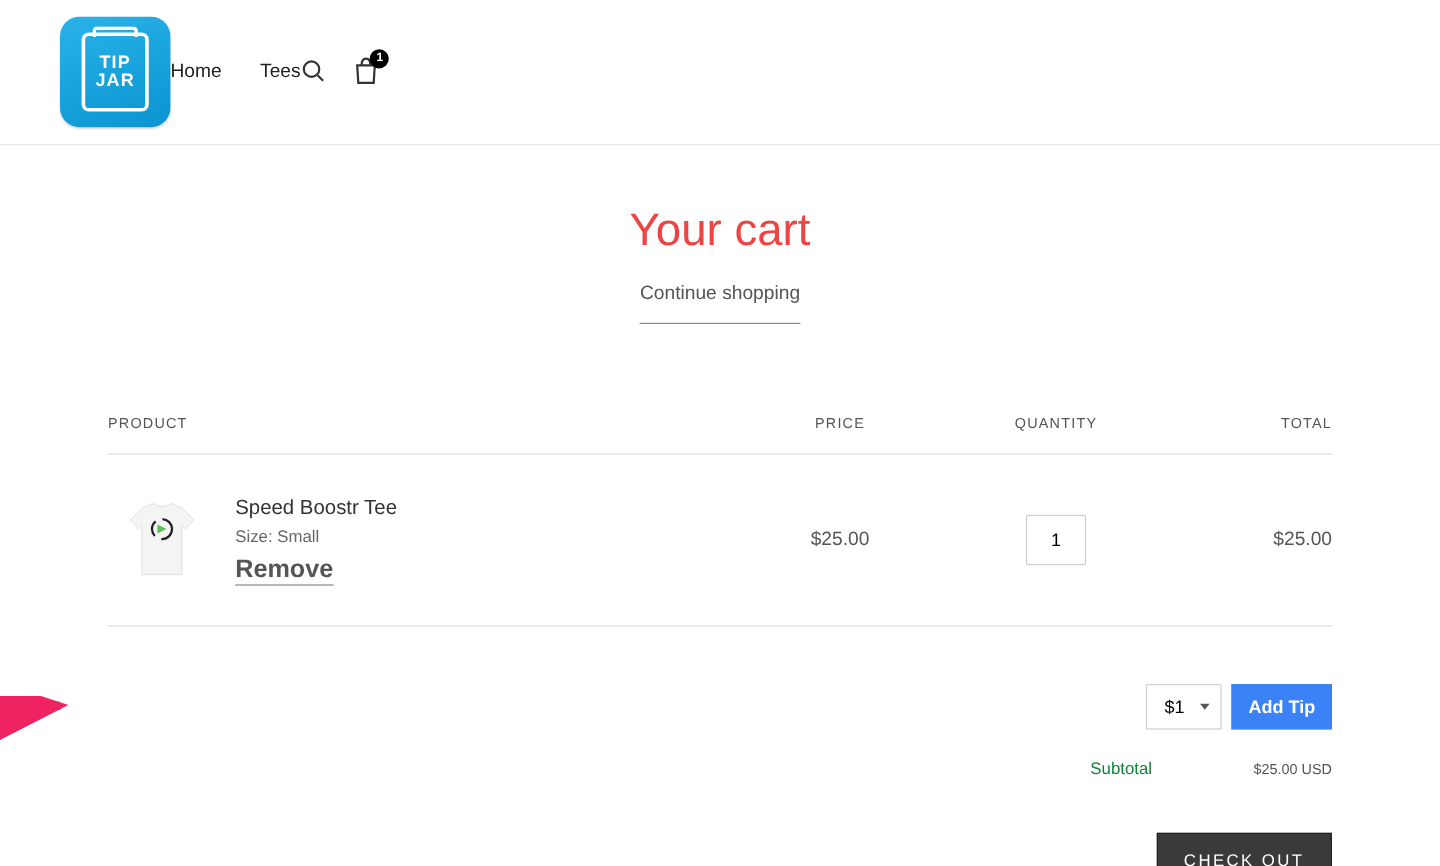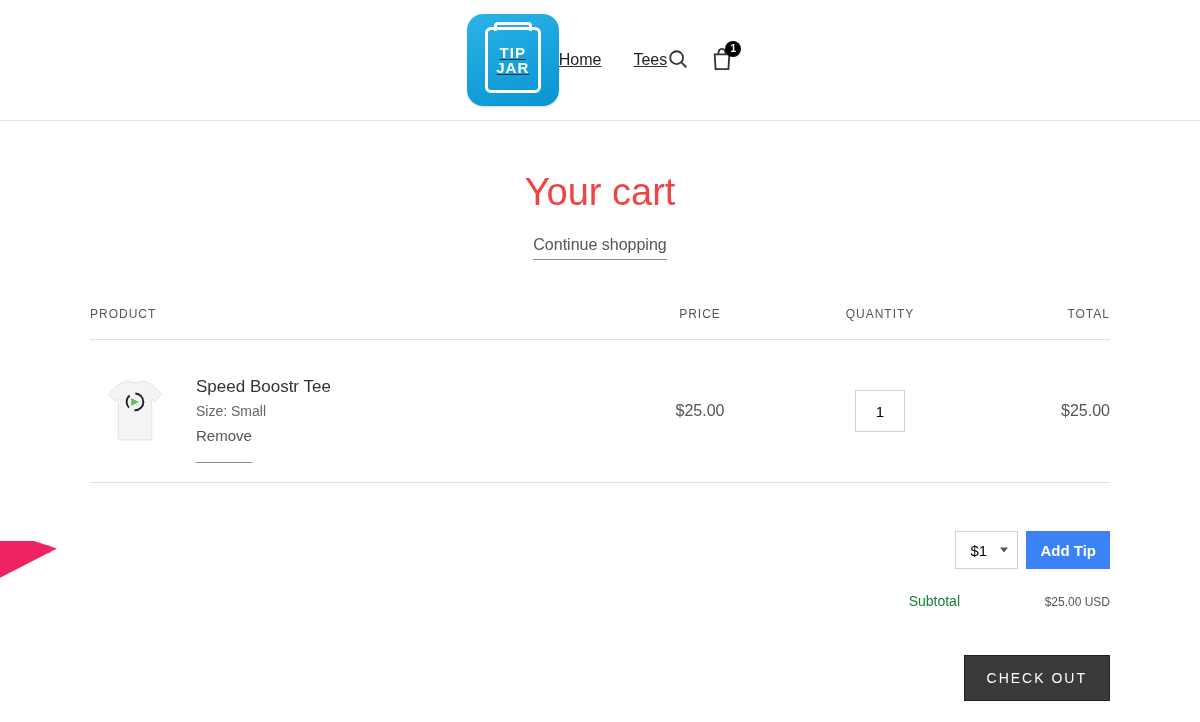--- a/index.html
+++ b/index.html
@@ -5,24 +5,23 @@
     * { box-sizing: border-box; margin: 0; padding: 0; }
     body {
       font-family: -apple-system, BlinkMacSystemFont, "Helvetica Neue", Arial, sans-serif;
       color: #333;
       background: #fff;
       width: 1200px;
     }
     .header {
       display: flex;
       align-items: center;
-      justify-content: center;
+      justify-content: flex-start;
       padding: 14px 50px;
       border-bottom: 1px solid #e6e6e6;
-      text-decoration: underline;
     }
     .logo {
       width: 92px; height: 92px;
       background: linear-gradient(160deg, #29b3e8 0%, #0a94d1 100%);
       border-radius: 16px;
       display: flex; align-items: center; justify-content: center;
       box-shadow: 0 1px 2px rgba(0,0,0,0.15);
     }
     .logo-inner {
       width: 56px; height: 66px;
@@ -42,41 +41,41 @@
     .badge {
       position: absolute; top: -6px; right: -8px;
       background: #000; color: #fff; font-size: 10px;
       width: 16px; height: 16px; border-radius: 50%;
       display: flex; align-items: center; justify-content: center; font-weight:600;
     }
     
     .main { padding: 50px 90px 30px; }
     .page-title { text-align: center; font-size: 38px; font-weight: 400; color: #ef4444; }
     .continue { text-align: center; margin-top: 22px; }
-    .continue a { color: #555; font-size: 16px; text-decoration: none; border-bottom: 1px solid #888; padding-bottom: 6px; }
-    
-    .cart-table { margin-top: 53px; }
+    .continue a { color: #555; font-size: 16px; text-decoration: none; border-bottom: 1px solid #888; padding-bottom: 16px; }
+    
+    .cart-table { margin-top: 92px; }
     .cart-head { display:flex; font-size: 12px; letter-spacing: 1px; color: #555; padding-bottom: 18px; }
     .col-product { flex: 1; }
     .col-price { width: 140px; text-align: center; }
     .col-qty { width: 220px; text-align: center; }
     .col-total { width: 120px; text-align: right; }
     
     .cart-row { display:flex; align-items: center; border-top: 1px solid #e2e2e2; border-bottom: 1px solid #e2e2e2; padding: 26px 0; }
     .product-cell { flex:1; display:flex; align-items:center; gap: 16px; }
     .thumb {
       width: 90px; height: 90px; background: #fff; position: relative;
       display:flex; align-items:center; justify-content:center;
     }
     .tshirt {
       width: 76px; height: 76px; position: relative;
     }
     .product-meta .name { font-size: 17px; color: #333; margin-bottom: 6px; }
     .product-meta .variant { font-size: 14px; color: #666; margin-bottom: 8px; }
-    .product-meta .remove { font-size: 15px; color: #555; text-decoration: none; border-bottom: 1px solid #888; padding-bottom: 18px; }
+    .product-meta .remove { font-size: 21px; color: #555; text-decoration: none; border-bottom: 1px solid #888; padding-bottom: 1px; font-weight: bold; }
     .price-cell { width:140px; text-align:center; font-size: 16px; color: #555; }
     .qty-cell { width:220px; text-align:center; }
     .qty-input { width: 50px; height: 42px; text-align: center; font-size: 15px; border: 1px solid #d0d0d0; }
     .total-cell { width:120px; text-align:right; font-size: 16px; color: #555; }
     
     .tip-area { margin-top: 48px; display:flex; justify-content: flex-end; align-items:center; gap: 8px; position: relative; }
     .tip-select {
       height: 38px; border: 1px solid #d0d0d0; padding: 0 30px 0 14px;
       font-size: 15px; background:#fff; appearance:none; position:relative;
     }

